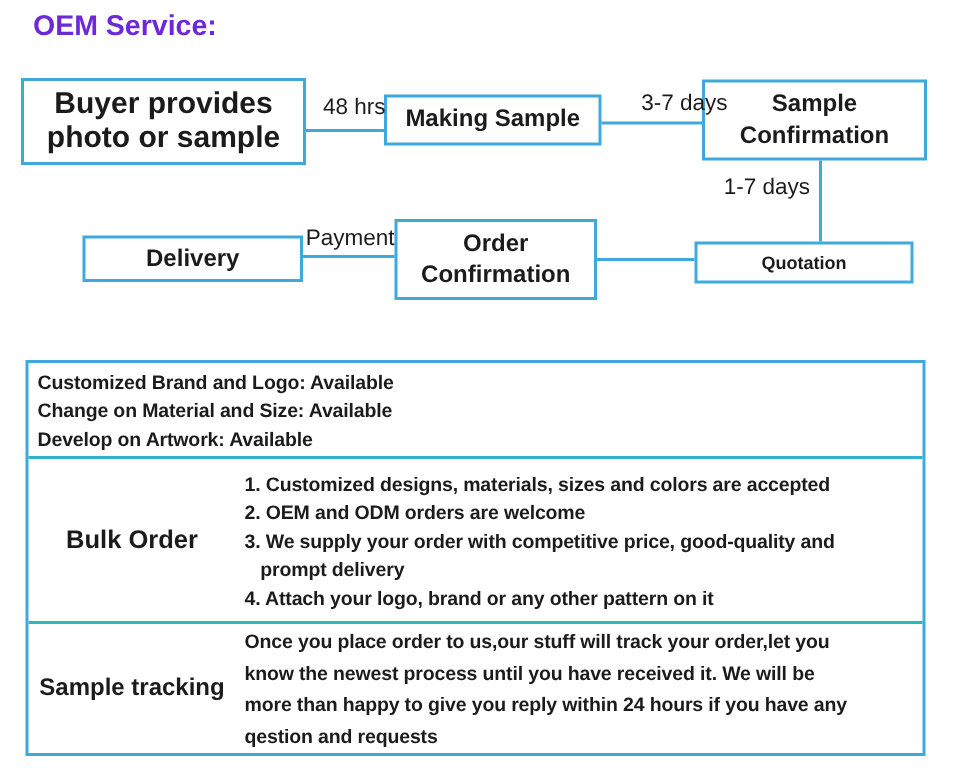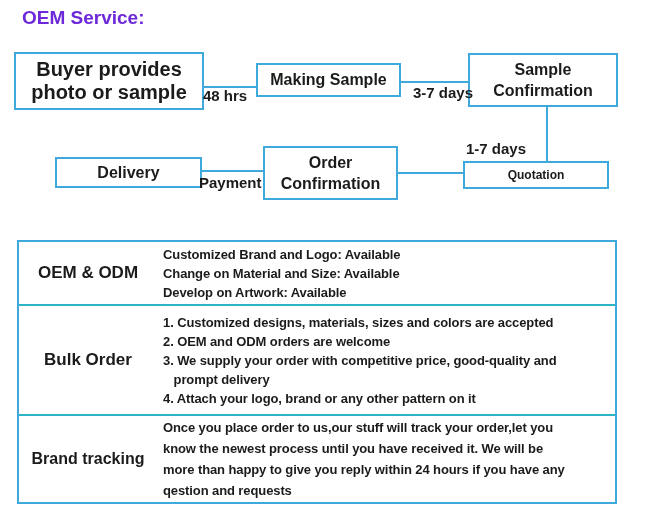--- a/index.html
+++ b/index.html
@@ -26,22 +26,22 @@
     box-sizing: border-box;
   }
   .box-buyer   { left: 14px;  top: 52px;  width: 190px; height: 58px; font-size: 20px; line-height: 23px; }
   .box-making  { left: 256px; top: 63px;  width: 145px; height: 34px; font-size: 16px; }
   .box-sample  { left: 468px; top: 53px;  width: 150px; height: 54px; font-size: 16px; line-height: 21px; }
   .box-quote   { left: 463px; top: 161px; width: 146px; height: 28px; font-size: 12px; }
   .box-order   { left: 263px; top: 146px; width: 135px; height: 54px; font-size: 16px; line-height: 21px; }
   .box-deliver { left: 55px;  top: 157px; width: 147px; height: 31px; font-size: 16px; }
   .edge-label {
     position: absolute;
-    font-weight: bold; font-size: 15px;
-    text-align: left; white-space: nowrap; margin-top: 24px;
+    font-weight: normal; font-size: 15px;
+    text-align: right; white-space: nowrap;
   }
   .lbl-48   { left: 203px; top: 63px;  width: 54px; }
   .lbl-37   { left: 413px; top: 60px;  width: 72px; }
   .lbl-17   { left: 466px; top: 116px; width: 74px; }
   .lbl-pay  { left: 199px; top: 150px; width: 64px; }
   .connector { position: absolute; background: #3fa9dc; }
   .line-a { left: 204px; top: 86px;  width: 52px; height: 2px; }
   .line-b { left: 401px; top: 81px;  width: 67px; height: 2px; }
   .line-c { left: 546px; top: 107px; width: 2px;  height: 54px; }
   .line-d { left: 398px; top: 172px; width: 65px; height: 2px; }
@@ -114,35 +114,34 @@
   <div class="connector line-d"></div>
   <div class="connector line-e"></div>
 
   <div class="edge-label lbl-48">48 hrs</div>
   <div class="edge-label lbl-37">3-7 days</div>
   <div class="edge-label lbl-17">1-7 days</div>
   <div class="edge-label lbl-pay">Payment</div>
 
   <div class="svc-table">
     <div class="svc-row row-1">
-      <div class="svc-label">OEM &amp; ODM</div>
       <div class="svc-content">Customized Brand and Logo: Available
 Change on Material and Size: Available
 Develop on Artwork: Available</div>
     </div>
     <div class="svc-row row-2">
       <div class="svc-label">Bulk Order</div>
       <div class="svc-content">1. Customized designs, materials, sizes and colors are accepted
 2. OEM and ODM orders are welcome
 3. We supply your order with competitive price, good-quality and
    prompt delivery
 4. Attach your logo, brand or any other pattern on it</div>
     </div>
     <div class="svc-row row-3">
-      <div class="svc-label">Brand tracking</div>
+      <div class="svc-label">Sample tracking</div>
       <div class="svc-content">Once you place order to us,our stuff will track your order,let you
 know the newest process until you have received it. We will be
 more than happy to give you reply within 24 hours if you have any
 qestion and requests</div>
     </div>
   </div>
 
 </div>
 
 </body></html>

